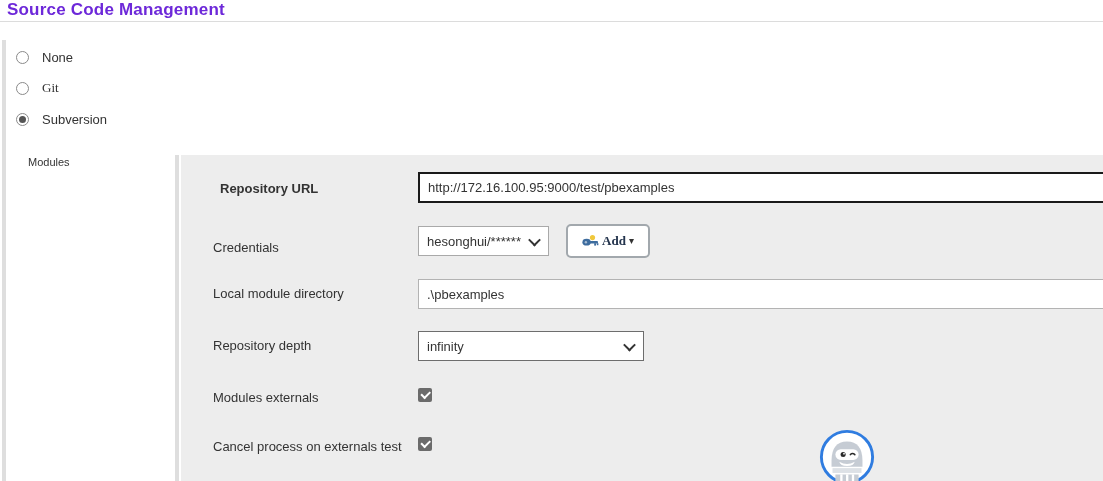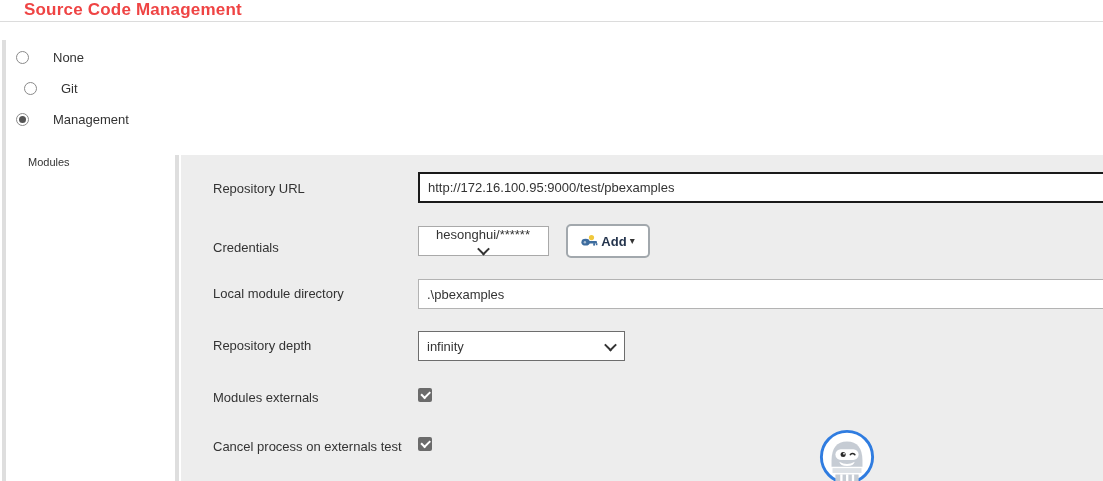--- a/index.html
+++ b/index.html
@@ -6,34 +6,34 @@
   body{
     width:1103px;height:481px;overflow:hidden;position:relative;
     background:#ffffff;
     font-family:"Liberation Sans", sans-serif;
     -webkit-font-smoothing:antialiased;
   }
   .abs{position:absolute;}
 
   
   .page-title{
-    left:24px;top:0px;
-    font-size:17px;font-weight:bold;color:#ef4444;letter-spacing:.2px;text-align:right;
+    left:7px;top:0px;
+    font-size:17px;font-weight:bold;color:#6d28d9;letter-spacing:.2px;text-align:right;
   }
   .title-rule{left:0;top:21px;width:1103px;height:1px;background:#dcdcdc;}
 
   
   .indent-bar{width:4px;background:#dedede;}
   .bar-outer{left:2px;top:40px;height:441px;}
   .bar-inner{left:175px;top:155px;height:326px;}
 
   
-  .radio-row{display:flex;align-items:center;gap:24px;height:18px;}
+  .radio-row{display:flex;align-items:center;gap:13px;height:18px;}
   .radio-none{left:16px;top:48px;}
-  .radio-git{left:24px;top:79px;}
+  .radio-git{left:16px;top:79px;font-family:Liberation Serif, serif;}
   .radio-svn{left:16px;top:110px;}
   .radio-circle{
     width:13px;height:13px;border-radius:50%;
     border:1px solid #8a8a8a;background:#ffffff;box-sizing:border-box;
     display:flex;align-items:center;justify-content:center;flex:0 0 auto;
   }
   .radio-circle.selected::after{
     content:"";width:7px;height:7px;border-radius:50%;background:#555555;
   }
   .radio-label{font-size:13px;color:#333333;}
@@ -61,52 +61,52 @@
     left:418px;top:279px;width:702px;height:30px;
     border:1px solid #b3b3b3;
   }
 
   
   .select-box{
     box-sizing:border-box;height:30px;background:#ffffff;
     display:flex;align-items:center;justify-content:space-between;
     padding:0 9px 0 8px;cursor:default;
   }
-  .select-credentials{left:418px;top:226px;width:131px;border:1px solid #a9a9a9;flex-direction:column;}
-  .select-depth{left:418px;top:331px;width:207px;border:1px solid #6d6d6d;}
+  .select-credentials{left:418px;top:226px;width:131px;border:1px solid #a9a9a9;}
+  .select-depth{left:418px;top:331px;width:226px;border:1px solid #6d6d6d;}
   .select-text{font-size:13px;color:#333333;white-space:nowrap;}
   .chevron{
     width:7px;height:7px;flex:0 0 auto;
     border-right:2px solid #333333;border-bottom:2px solid #333333;
     transform:rotate(45deg) translate(-1px,-1px);
   }
 
   
   .add-button{
     left:566px;top:224px;width:84px;height:34px;box-sizing:border-box;
     background:#ffffff;border:2px solid #a2a8ad;border-radius:5px;
     display:flex;align-items:center;justify-content:center;gap:3px;cursor:pointer;
   }
-  .add-label{font-size:13px;font-weight:bold;color:#24344d;}
+  .add-label{font-size:13px;font-weight:bold;color:#24344d;font-family:Liberation Serif, serif;}
   .add-caret{font-size:10px;color:#333333;line-height:1;}
 
   
   .checkbox{
     width:14px;height:14px;border-radius:2px;background:#6b6b6b;
     position:absolute;display:flex;align-items:center;justify-content:center;
   }
   .checkbox::after{
     content:"";width:7px;height:3.5px;margin-top:-2px;
     border-left:2px solid #ffffff;border-bottom:2px solid #ffffff;
     transform:rotate(-45deg);
   }
   .cb-ignore{left:418px;top:388px;}
   .cb-cancel{left:418px;top:437px;}
 
-  .lbl-repo{left:213px;top:181px;}
+  .lbl-repo{left:220px;top:181px;font-weight:bold;}
   .lbl-cred{left:213px;top:240px;}
   .lbl-dir{left:213px;top:286px;}
   .lbl-depth{left:213px;top:338px;}
   .lbl-ignore{left:213px;top:390px;}
   .lbl-cancel{left:213px;top:439px;}
 
   
   .assistant{left:818px;top:428px;width:58px;height:58px;}
 </style>
 </head>
@@ -121,21 +121,21 @@
 <div class="abs radio-row radio-none">
   <span class="radio-circle"></span>
   <span class="radio-label">None</span>
 </div>
 <div class="abs radio-row radio-git">
   <span class="radio-circle"></span>
   <span class="radio-label">Git</span>
 </div>
 <div class="abs radio-row radio-svn">
   <span class="radio-circle selected"></span>
-  <span class="radio-label">Management</span>
+  <span class="radio-label">Subversion</span>
 </div>
 
 <div class="abs modules-label">Modules</div>
 <div class="abs panel"></div>
 
 <div class="abs field-label lbl-repo">Repository URL</div>
 <input class="abs text-input input-repo-url" type="text" value="http://172.16.100.95:9000/test/pbexamples" style="">
 
 <div class="abs field-label lbl-cred">Credentials</div>
 <div class="abs select-box select-credentials">

